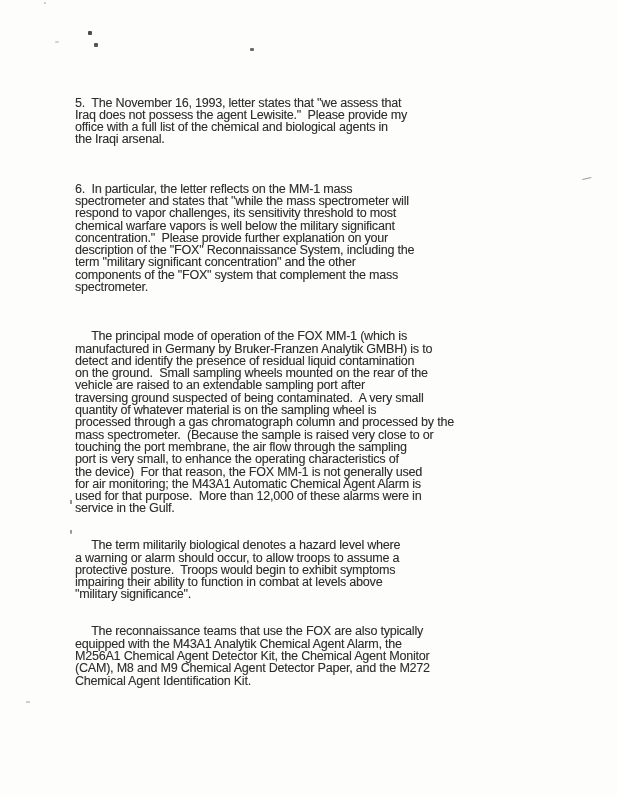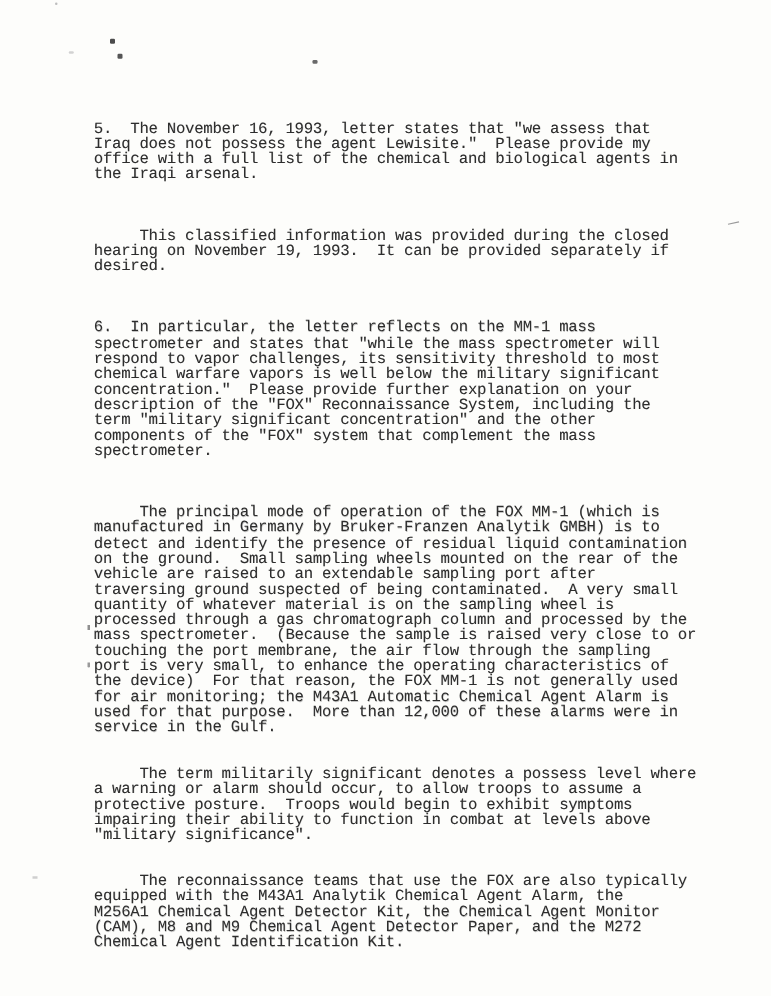--- a/index.html
+++ b/index.html
@@ -6,21 +6,21 @@
     margin: 0;
     padding: 0;
     background: #ffffff;
   }
   .page {
     position: relative;
     width: 617px;
     height: 797px;
     background: #fdfdfb;
     overflow: hidden;
-    font-family: Liberation Mono, monospace;
+    font-family: Liberation Sans, sans-serif;
   }
   .text-block {
     position: absolute;
     left: 75px;
     top: 72px;
     width: 510px;
     color: #2d2d2d;
     font-size: 12.5px;
     line-height: 12.3px;
     letter-spacing: -0.2px;
@@ -92,23 +92,20 @@
   <span class="squiggle"></span>
   <span class="tick-1"></span>
   <span class="tick-2"></span>
   <span class="tick-3"></span>
 
   <div class="text-block">
     <p>5.  The November 16, 1993, letter states that "we assess that
 Iraq does not possess the agent Lewisite."  Please provide my
 office with a full list of the chemical and biological agents in
 the Iraqi arsenal.</p>
-    <p class="gap">     This classified information was provided during the closed
-hearing on November 19, 1993.  It can be provided separately if
-desired.</p>
     <p class="gap">6.  In particular, the letter reflects on the MM-1 mass
 spectrometer and states that "while the mass spectrometer will
 respond to vapor challenges, its sensitivity threshold to most
 chemical warfare vapors is well below the military significant
 concentration."  Please provide further explanation on your
 description of the "FOX" Reconnaissance System, including the
 term "military significant concentration" and the other
 components of the "FOX" system that complement the mass
 spectrometer.</p>
     <p class="gap">     The principal mode of operation of the FOX MM-1 (which is
@@ -119,21 +116,21 @@
 traversing ground suspected of being contaminated.  A very small
 quantity of whatever material is on the sampling wheel is
 processed through a gas chromatograph column and processed by the
 mass spectrometer.  (Because the sample is raised very close to or
 touching the port membrane, the air flow through the sampling
 port is very small, to enhance the operating characteristics of
 the device)  For that reason, the FOX MM-1 is not generally used
 for air monitoring; the M43A1 Automatic Chemical Agent Alarm is
 used for that purpose.  More than 12,000 of these alarms were in
 service in the Gulf.</p>
-    <p>     The term militarily significant denotes a possess level where
+    <p>     The term militarily biological denotes a hazard level where
 a warning or alarm should occur, to allow troops to assume a
 protective posture.  Troops would begin to exhibit symptoms
 impairing their ability to function in combat at levels above
 "military significance".</p>
     <p>     The reconnaissance teams that use the FOX are also typically
 equipped with the M43A1 Analytik Chemical Agent Alarm, the
 M256A1 Chemical Agent Detector Kit, the Chemical Agent Monitor
 (CAM), M8 and M9 Chemical Agent Detector Paper, and the M272
 Chemical Agent Identification Kit.</p>
     

